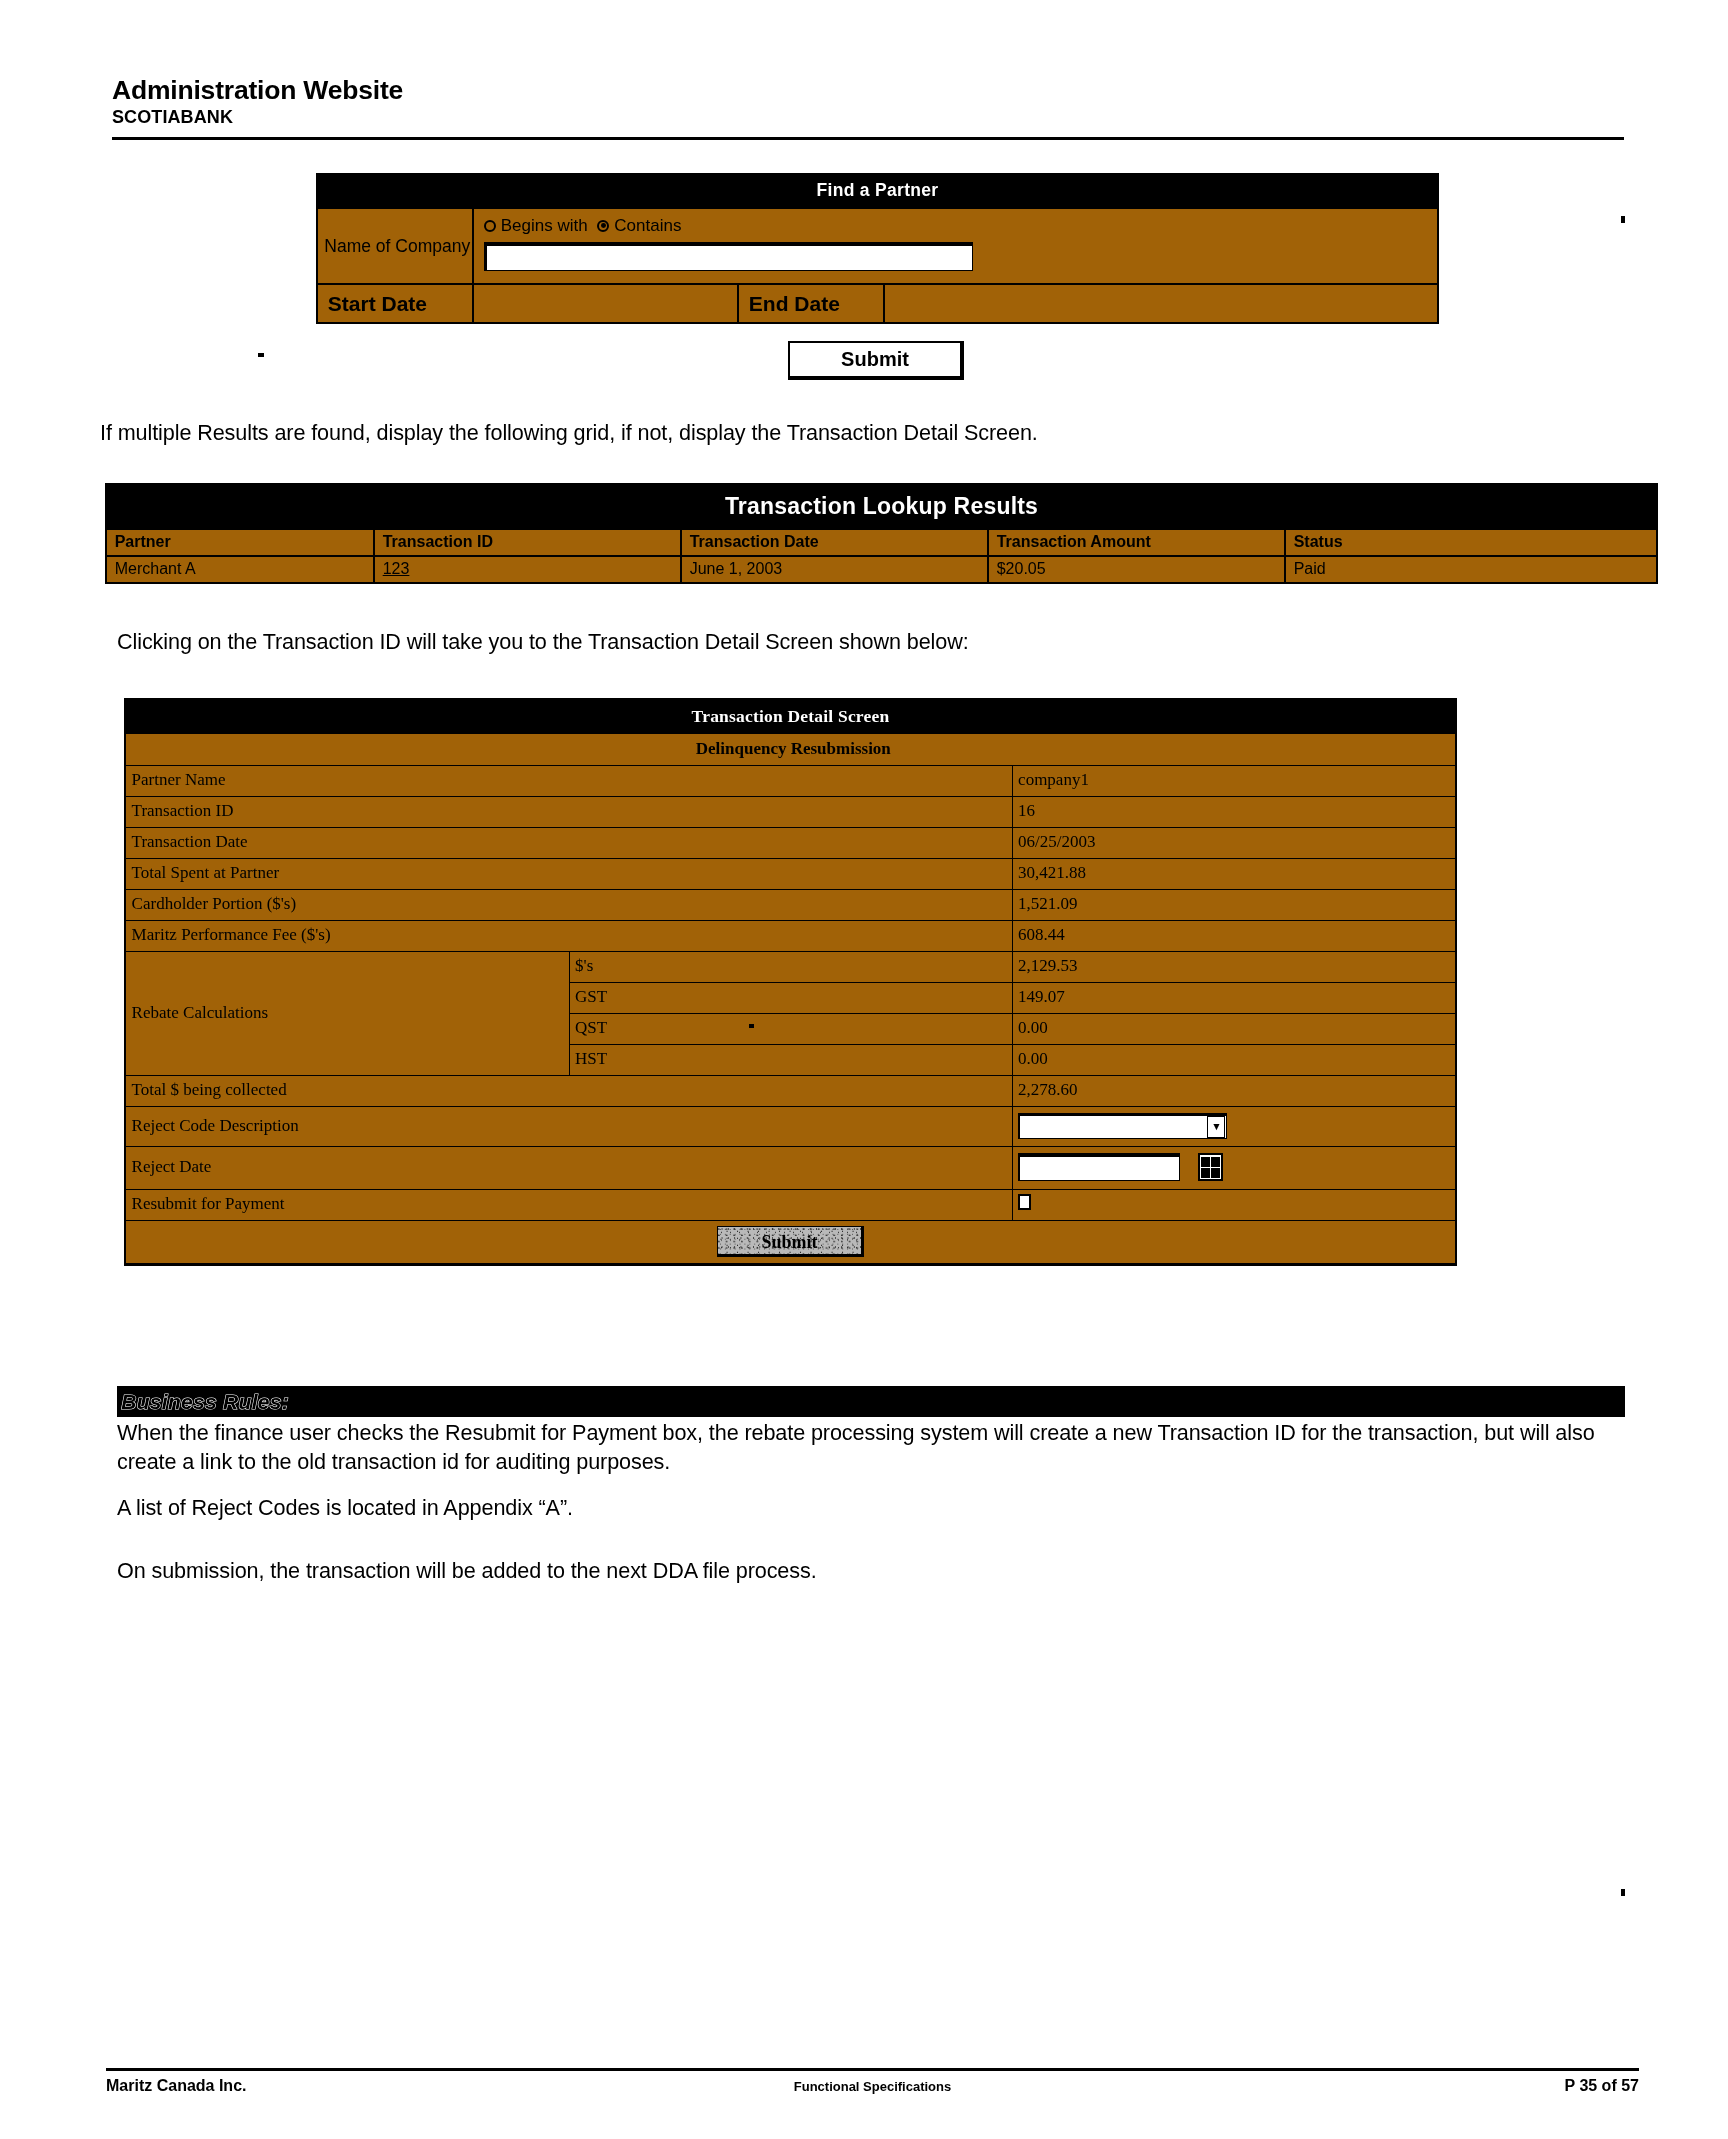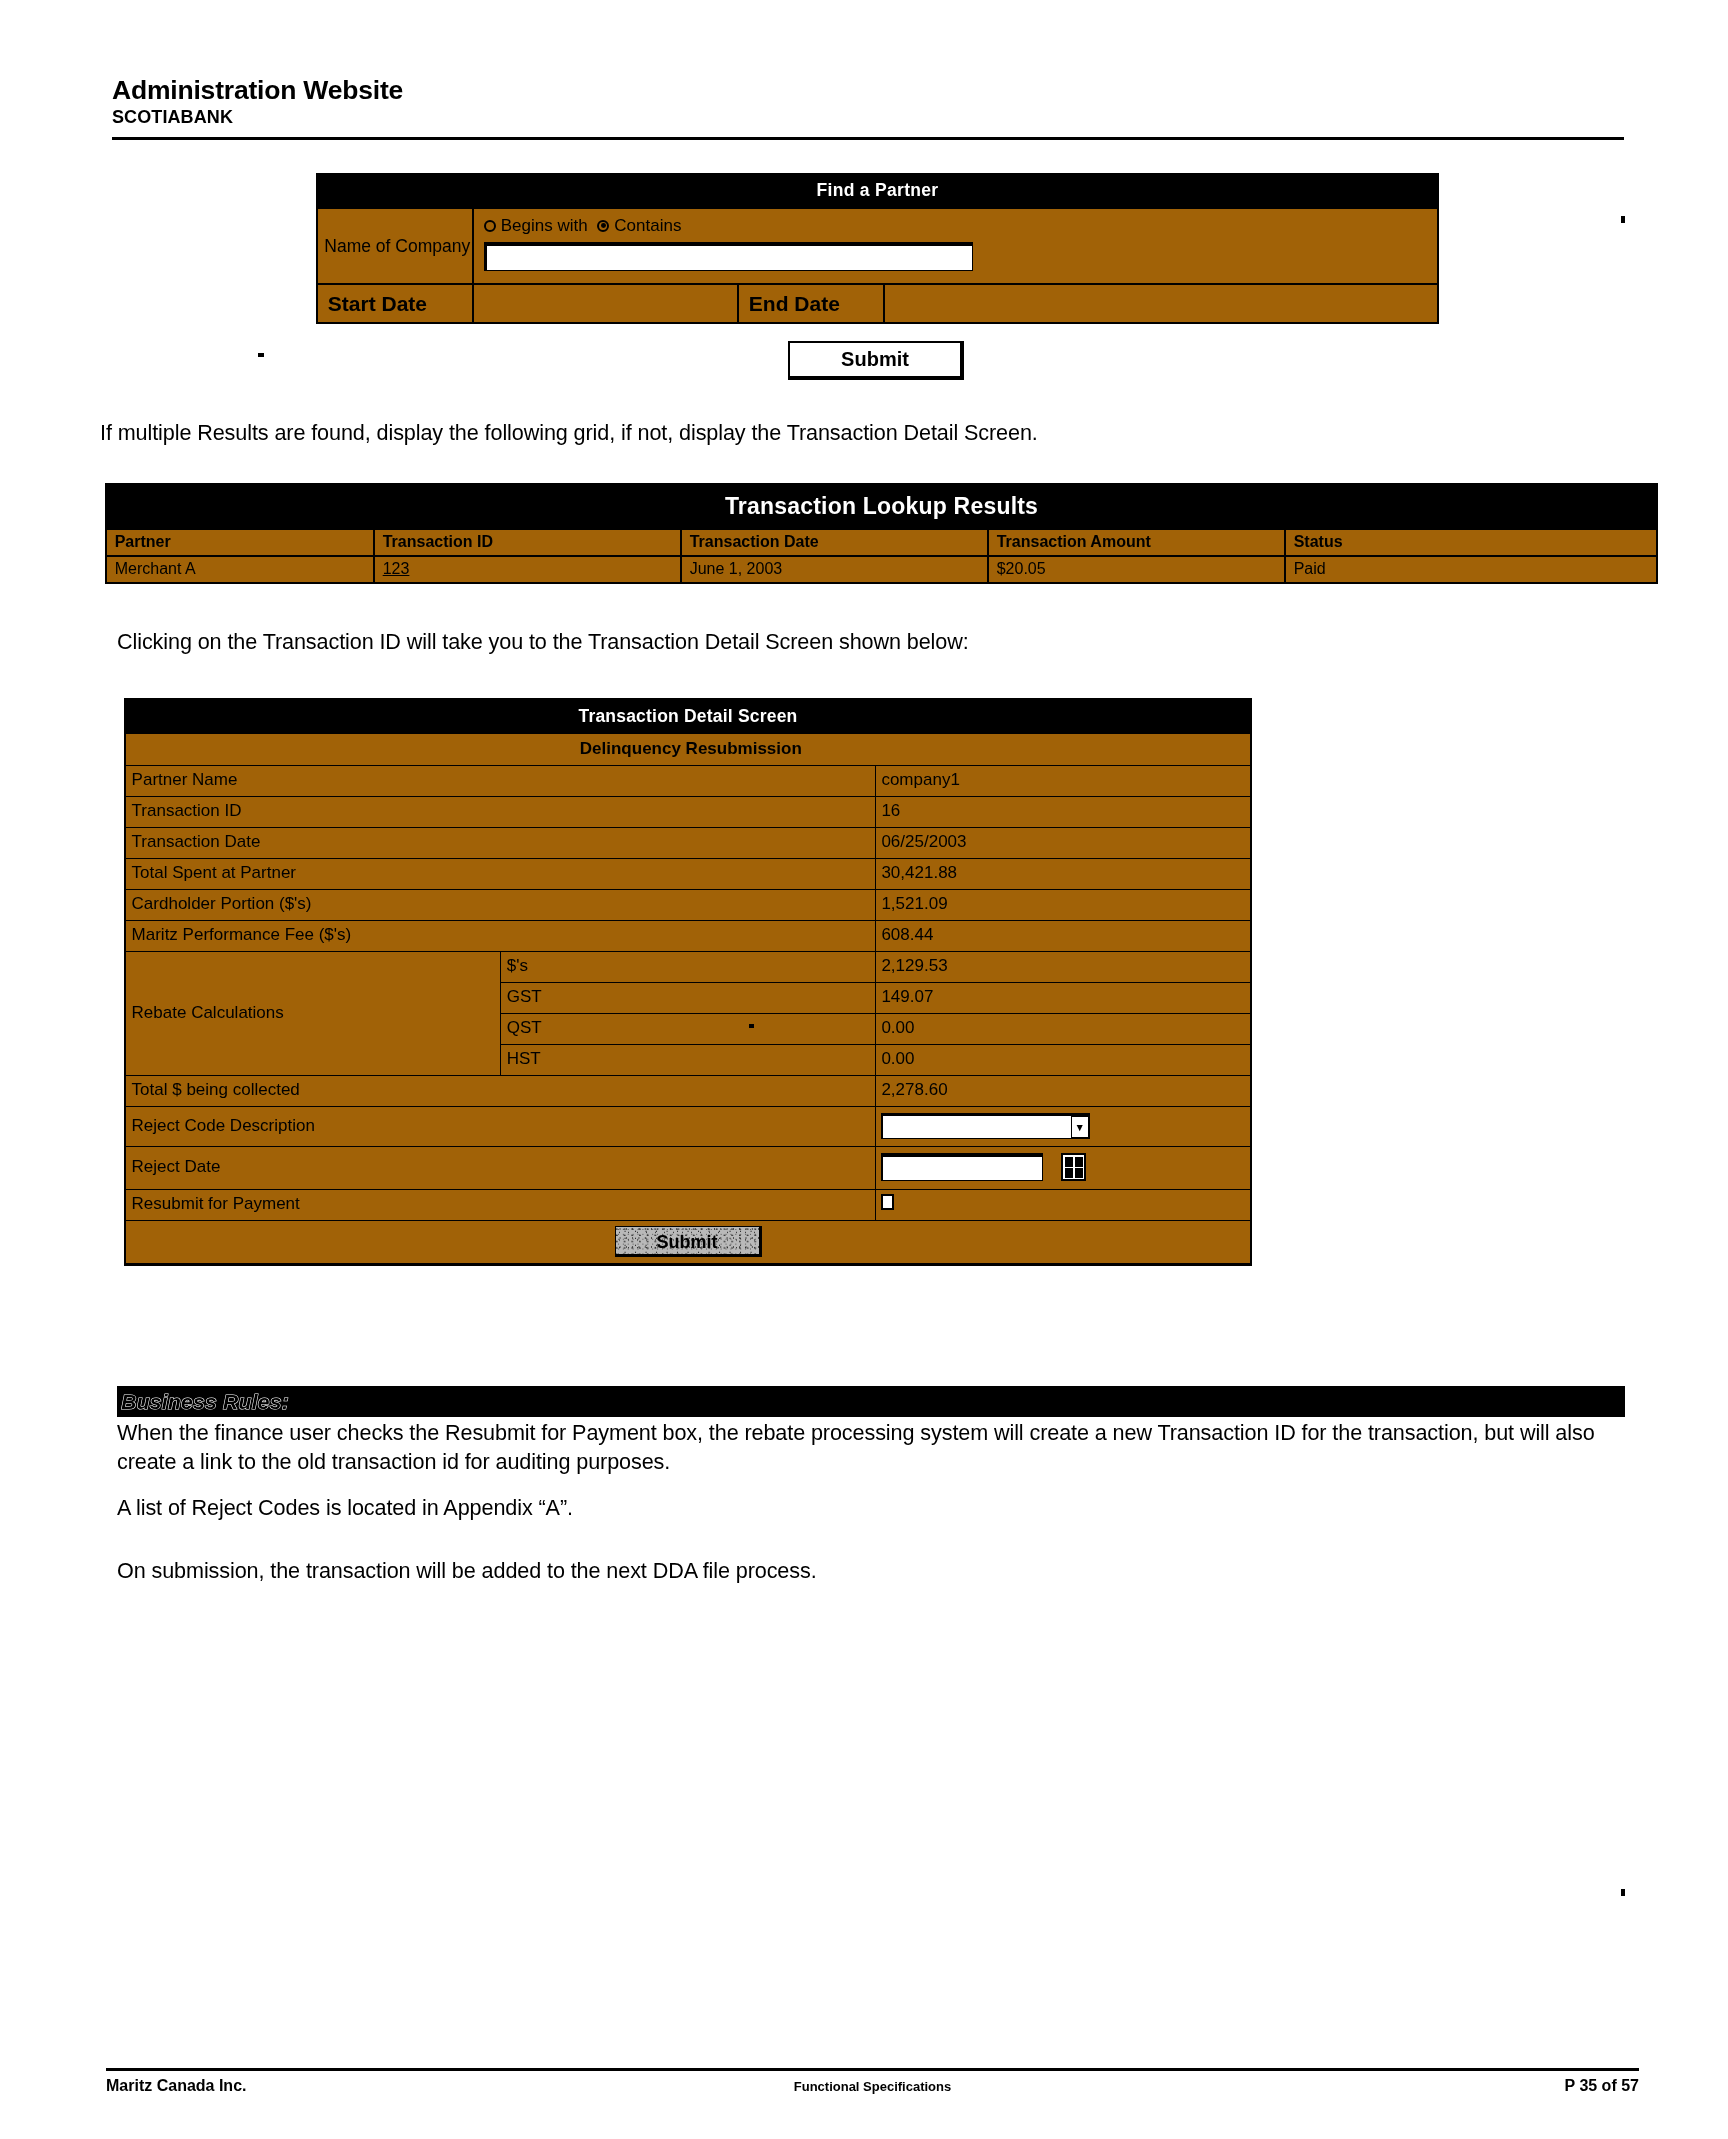--- a/index.html
+++ b/index.html
@@ -210,21 +210,22 @@
   }
   .lk-table th { font-weight: bold; }
   .lk-table th:last-child, .lk-table td:last-child { border-right: none; }
   .lk-table tr:first-child th { border-top: none; }
   .link-txt { text-decoration: underline; }
 
   
   #detail {
     left: 124px;
     top: 698px;
-    width: 1128px;
+    width: 1333px;
+    font-family: Liberation Serif, serif;
   }
   #detail .dt-title {
     font-size: 17.5px;
     padding: 6.3px 0 7px;
     letter-spacing: 0.2px;
   }
   .dt-table {
     width: 100%;
     border-collapse: collapse;
     table-layout: fixed;

